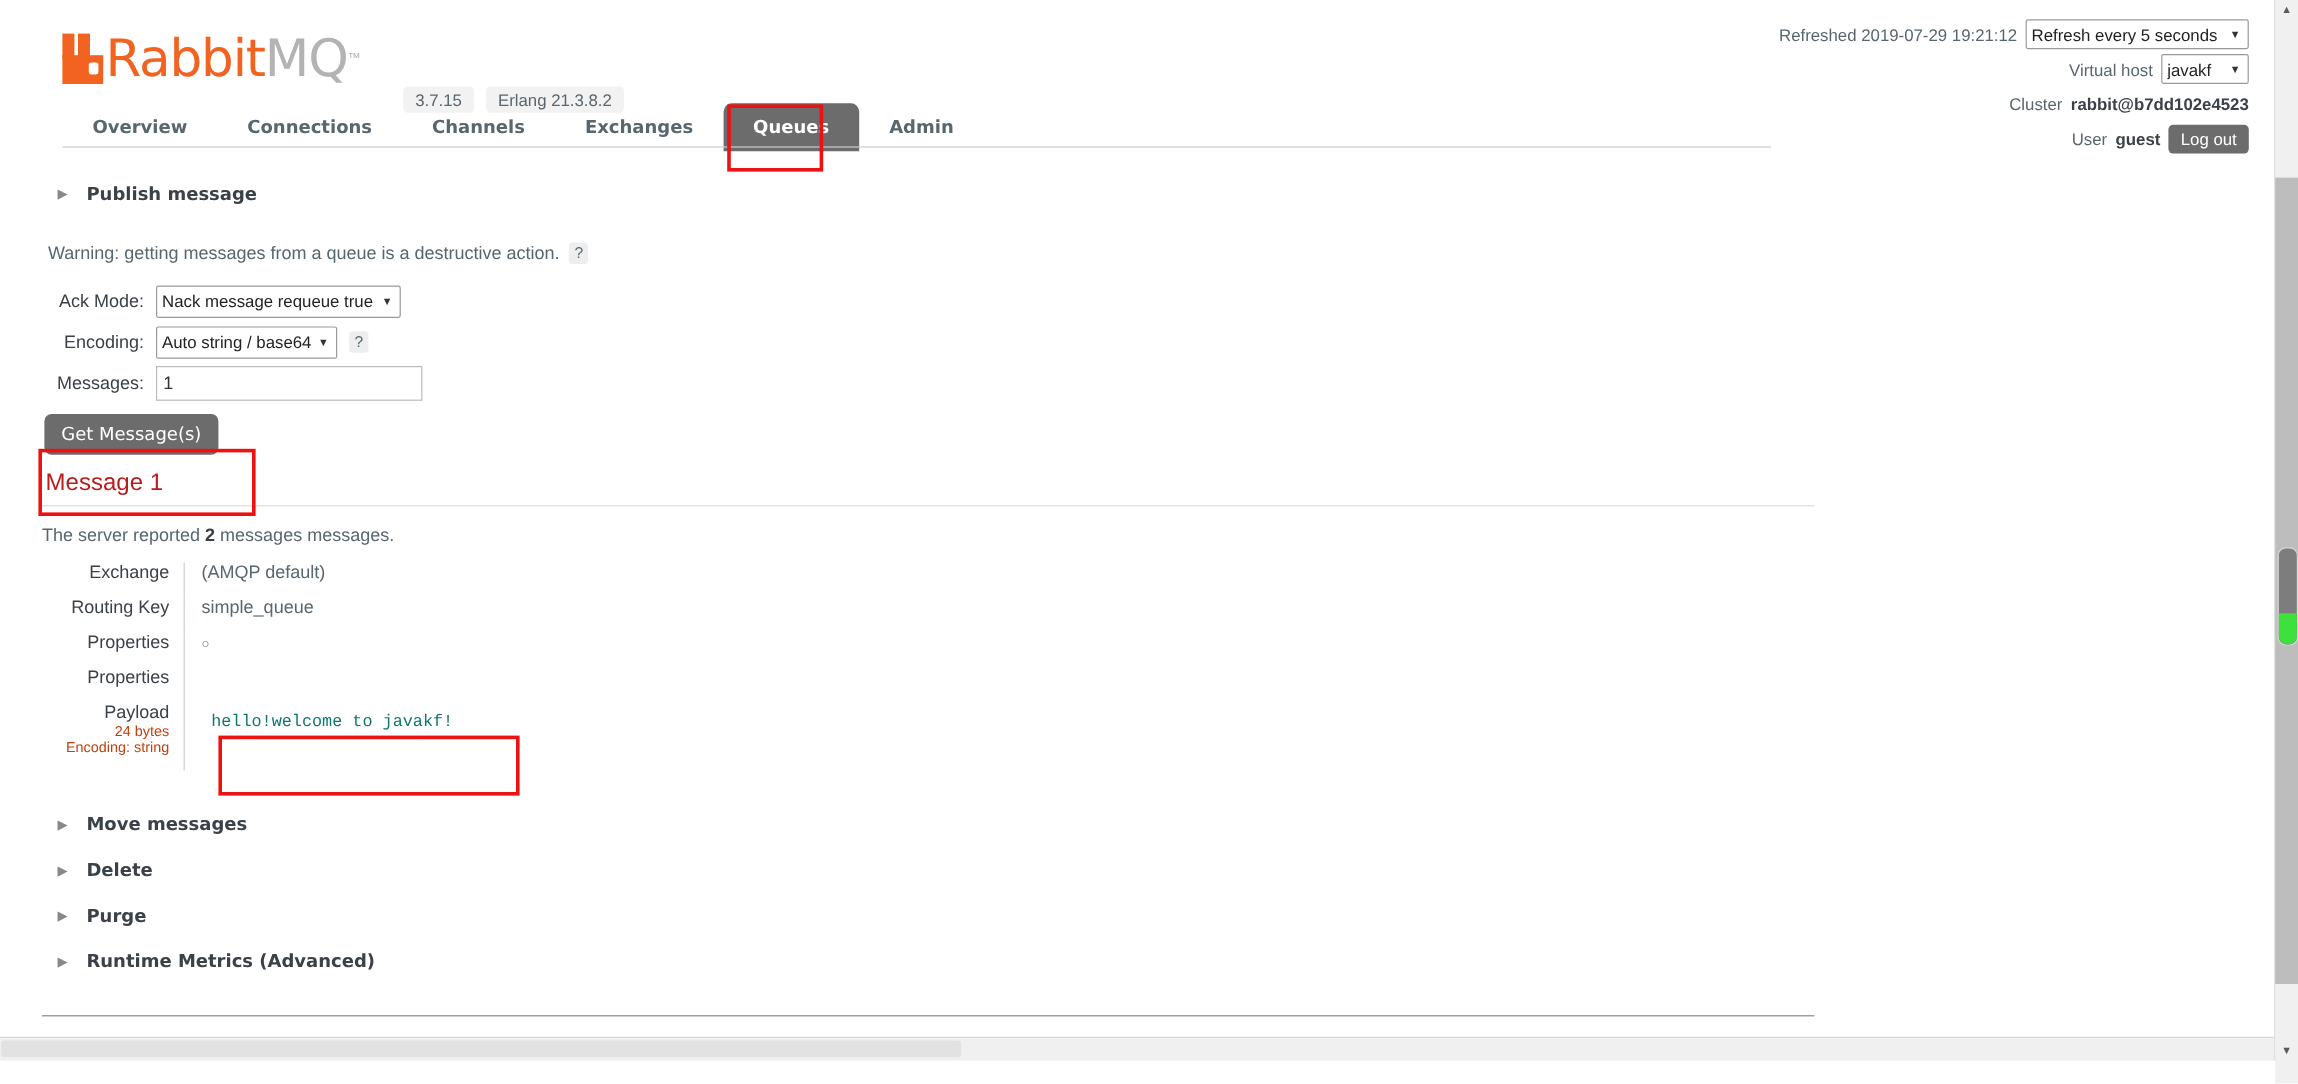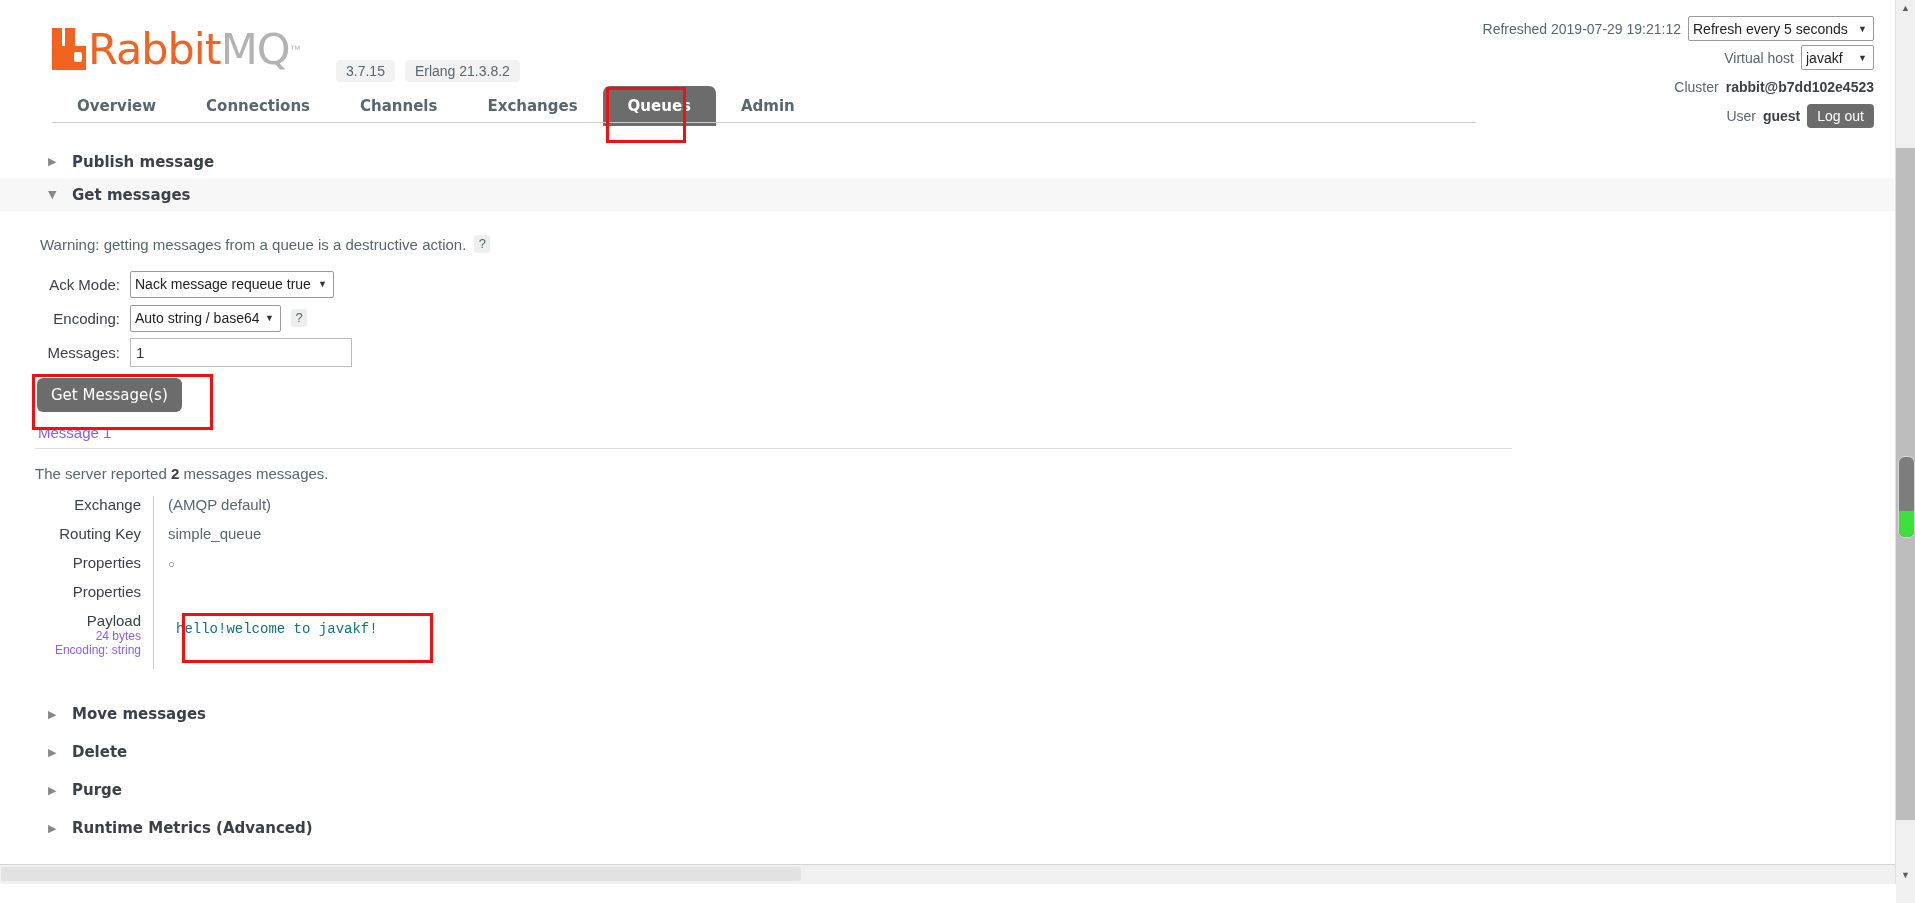--- a/index.html
+++ b/index.html
@@ -88,21 +88,21 @@
     font-family: "DejaVu Sans", sans-serif;
   }
   .logo-tm {
     font-size: 11px;
     color: #b3b3b3;
     vertical-align: super;
   }
   .version-badges {
     position: absolute;
     left: 336px;
-    top: 60px;
+    top: 72px;
     display: flex;
     gap: 10px;
   }
   .version-badge {
     background: #f2f2f2;
     color: #58666e;
     border-radius: 4px;
     padding: 3px 10px;
     font-size: 14px;
   }
@@ -290,22 +290,22 @@
     font-size: 15px;
     padding: 8px 14px;
     cursor: pointer;
     margin-left: 37px;
     margin-top: 9px;
   }
 
   .msg-title {
     padding-left: 38px;
     margin-top: 12px;
-    font-size: 15px;
-    color: #8b5cf6;
+    font-size: 20px;
+    color: #b91c1c;
   }
   .msg-rule {
     margin-left: 35px;
     margin-top: 7px;
     width: 1477px;
     height: 1px;
     background: #dddddd;
   }
   .reported {
     padding-left: 35px;
@@ -337,21 +337,21 @@
     border-left: 1px solid #cccccc;
     padding-left: 14px !important;
     padding-bottom: 12px !important;
     font-size: 15px;
     color: #58666e;
     min-width: 300px;
   }
   .dt-sub {
     display: block;
     font-size: 12px;
-    color: #8b5cf6;
+    color: #c2410c;
     font-weight: normal;
     line-height: 14px;
   }
   .circle-glyph { font-size: 11px; color: #666; }
   .payload-box {
     background: #ffffff;
     font-family: "Liberation Mono", monospace;
     font-size: 14px;
     color: #0f766e;
     padding: 9px 10px 9px 8px;
@@ -510,24 +510,20 @@
     <div id="nav-underline"></div>
   </div>
 
   <div id="content">
 
     <div class="section-head">
       <span class="tri closed"></span>
       <span>Publish message</span>
     </div>
 
-    <div class="section-head shaded">
-      <span class="tri open"></span>
-      <span>Get messages</span>
-    </div>
 
     <div class="warn-line">
       <span>Warning: getting messages from a queue is a destructive action.</span>
       <span class="help-q">?</span>
     </div>
 
     <div class="form-rows">
       <div class="form-row">
         <span class="form-label">Ack Mode:</span>
         <span class="select-wrap">

